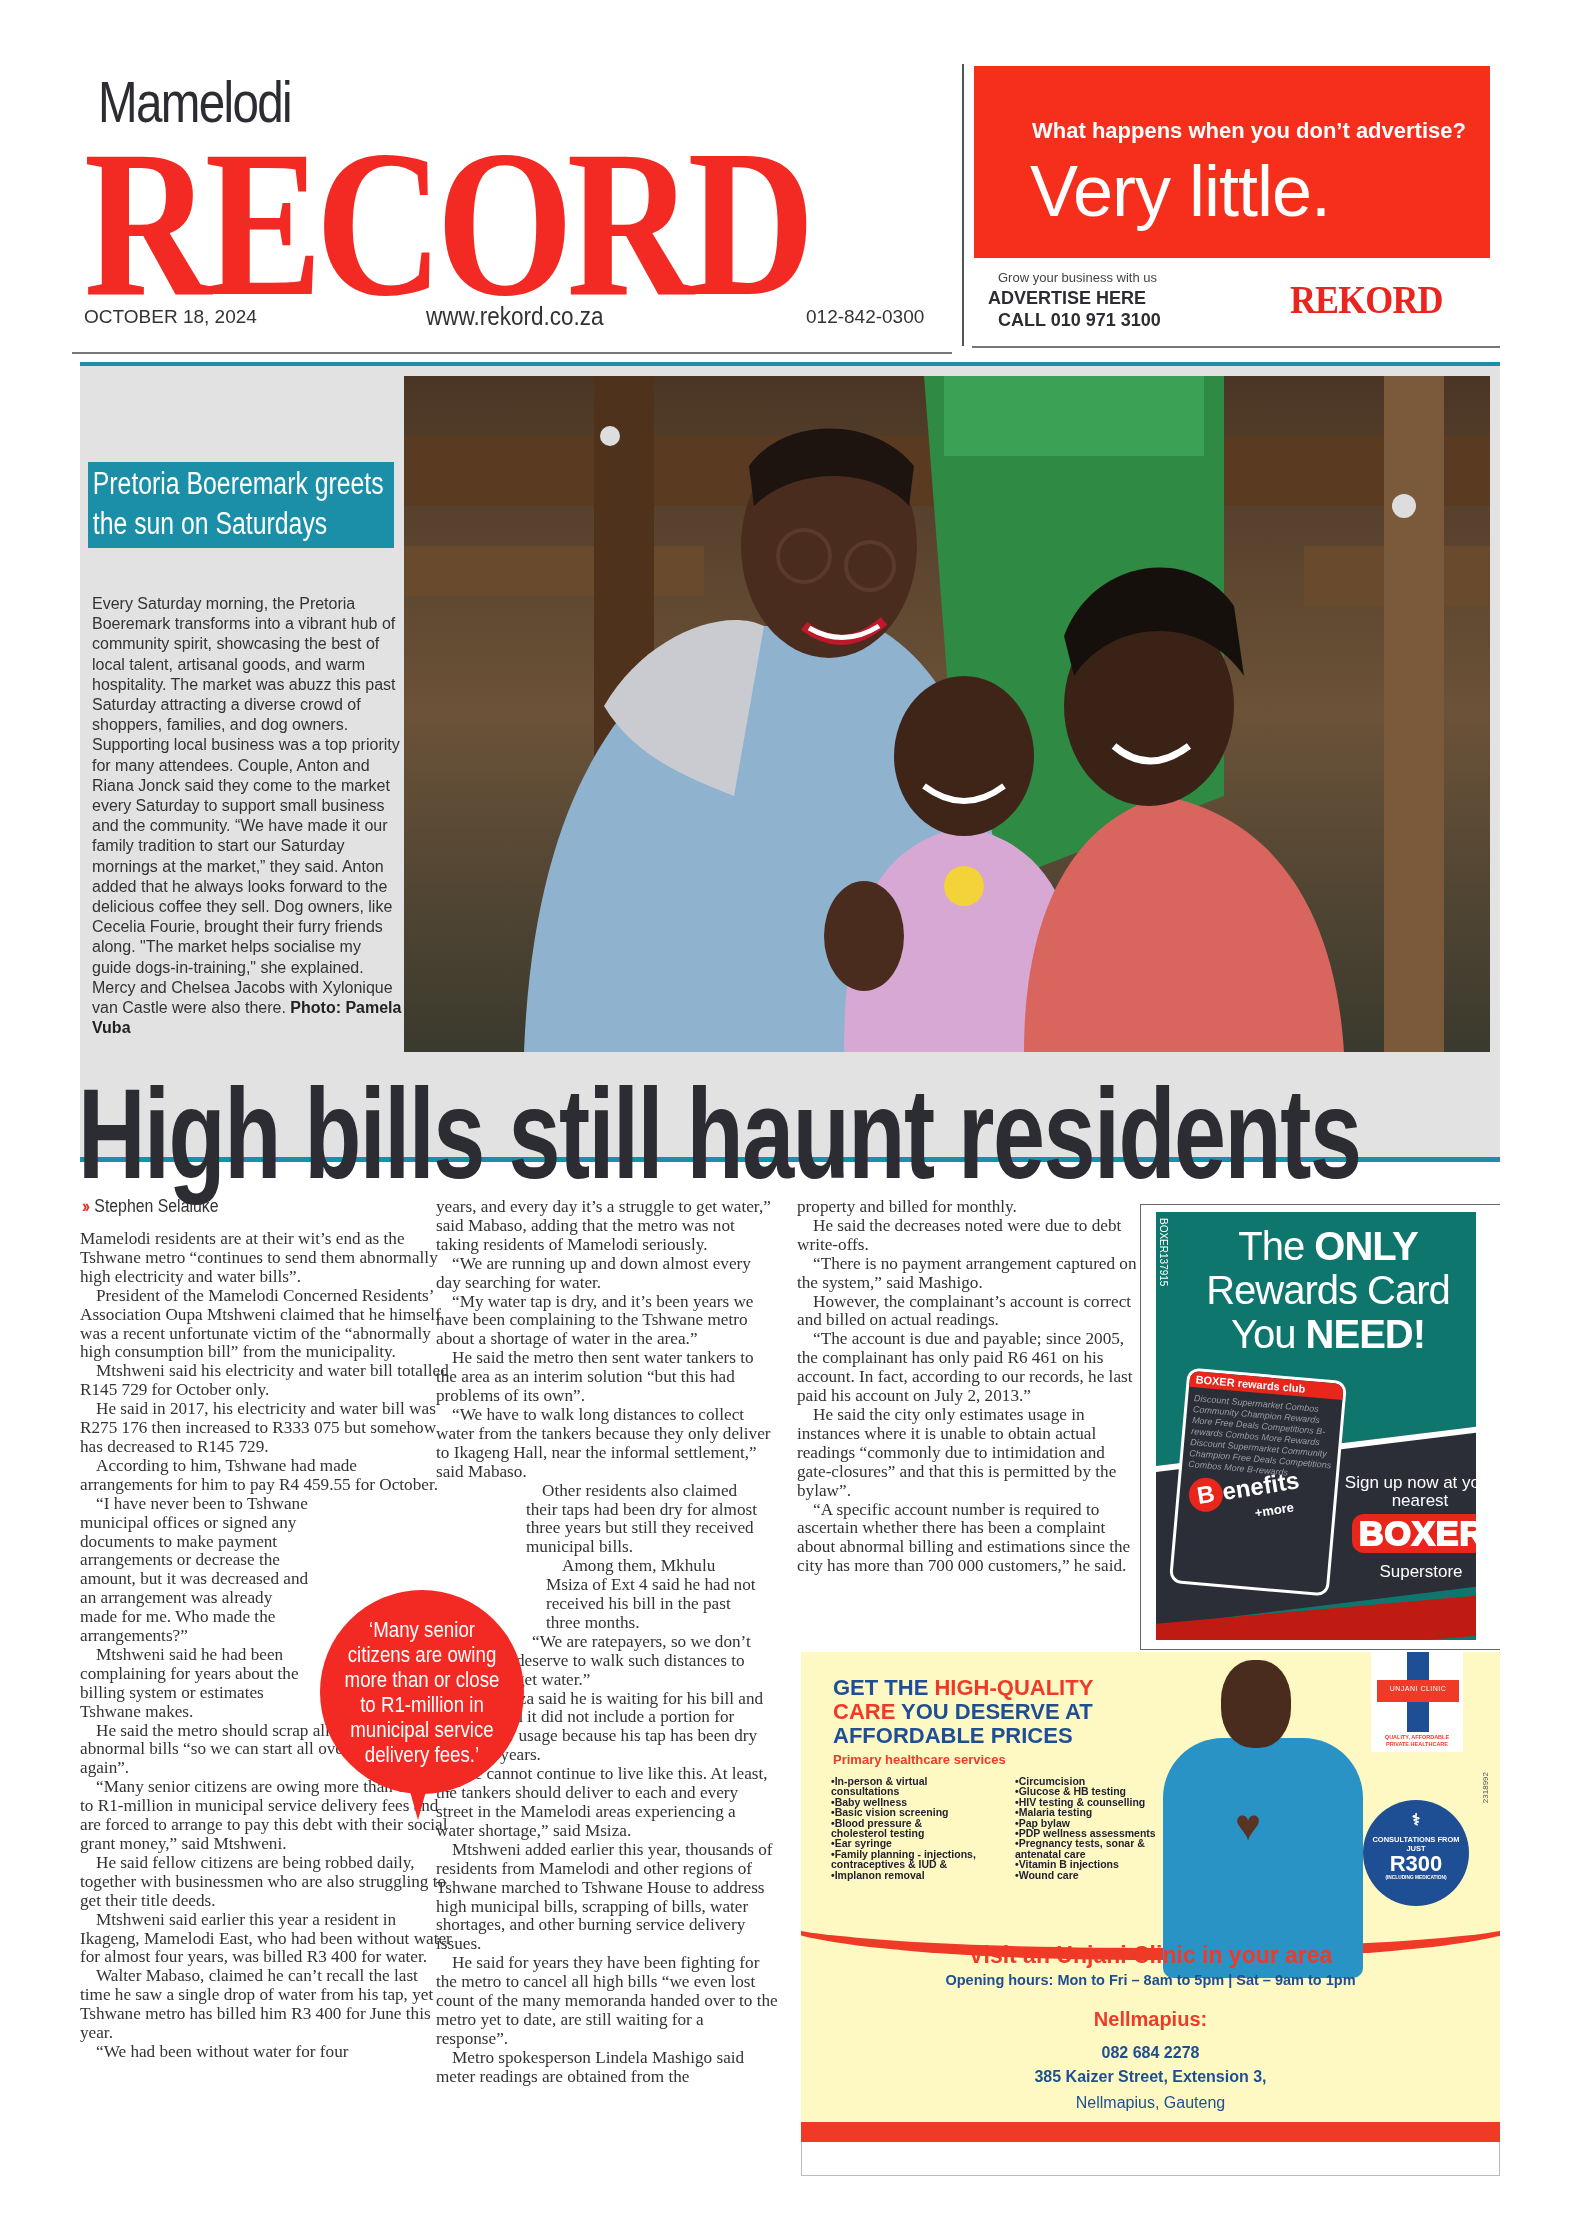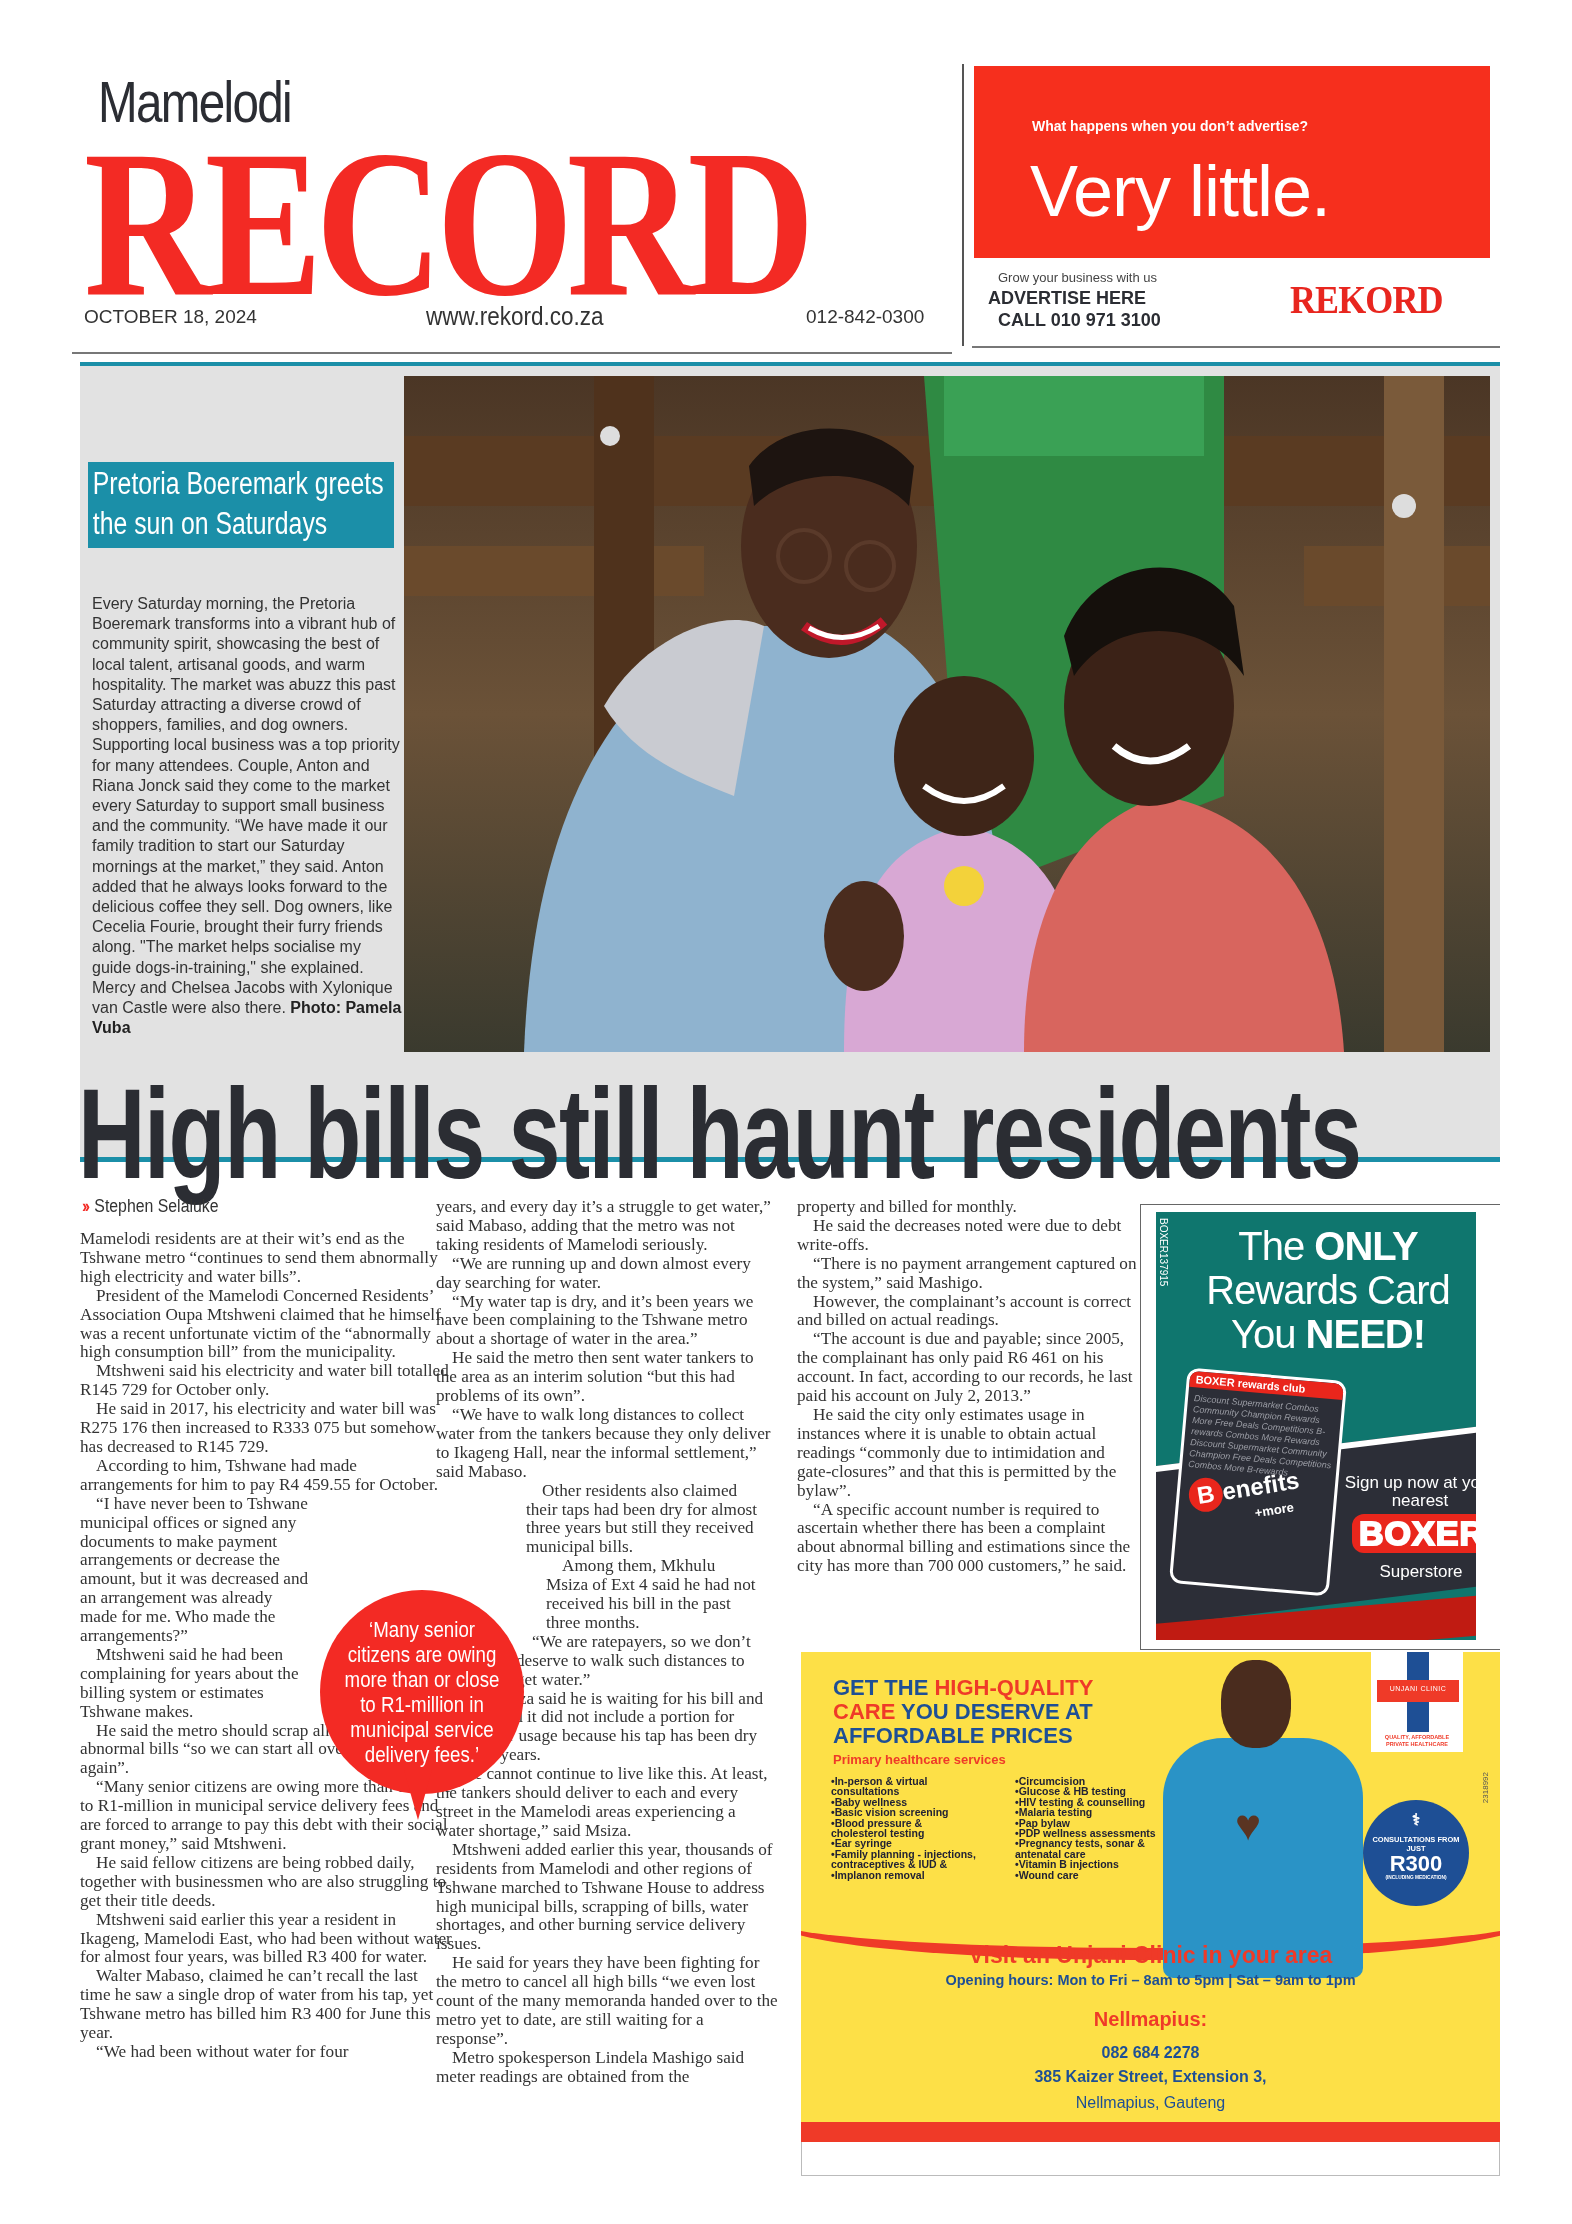--- a/index.html
+++ b/index.html
@@ -11,21 +11,21 @@
   .mh-sub { position: absolute; left: 14px; top: 8px; font-family: "Liberation Sans", sans-serif; font-size: 58px; color: #2b2d33; letter-spacing: -2px; transform: scaleX(0.82); transform-origin: left top; }
   .mh-title { position: absolute; left: 0; top: 58px; font-family: "Liberation Serif", serif; font-weight: bold; font-size: 210px; line-height: 1; color: #f32a24; letter-spacing: -8px; transform: scaleX(0.84); transform-origin: left top; }
   .mh-date { position: absolute; left: 0; top: 246px; font-size: 19px; color: #333; }
   .mh-url { position: absolute; left: 342px; top: 242px; font-size: 25px; color: #333; transform: scaleX(0.9); transform-origin: left top; }
   .mh-phone { position: absolute; left: 722px; top: 246px; font-size: 19px; color: #333; }
   .mh-rule { position: absolute; left: 72px; top: 352px; width: 880px; height: 2px; background: #777; }
 
   .top-ad-divider { position: absolute; left: 962px; top: 64px; width: 2px; height: 282px; background: #555; }
   .top-ad { position: absolute; left: 972px; top: 66px; width: 528px; height: 282px; }
   .top-ad-red { position: absolute; left: 2px; top: 0; width: 516px; height: 192px; background: #f62f1d; }
-  .top-ad-q { position: absolute; left: 58px; top: 52px; font-size: 14px; font-weight: bold; color: #fff; }
+  .top-ad-q { position: absolute; left: 58px; top: 52px; font-size: 22px; font-weight: bold; color: #fff; }
   .top-ad-big { position: absolute; left: 56px; top: 84px; font-size: 72px; font-weight: normal; color: #ffffff; letter-spacing: -1px; }
   .top-ad-grow { position: absolute; left: 26px; top: 204px; font-size: 13px; color: #444; }
   .top-ad-adv { position: absolute; left: 16px; top: 222px; font-size: 18px; font-weight: bold; color: #2b2d33; }
   .top-ad-call { position: absolute; left: 26px; top: 244px; font-size: 18px; font-weight: bold; color: #2b2d33; }
   .top-ad-logo { position: absolute; left: 318px; top: 210px; font-family: "Liberation Serif", serif; font-weight: bold; font-size: 40px; color: #e8261f; letter-spacing: -1px; transform: scaleX(0.9); transform-origin: left top; }
   .top-ad-rule { position: absolute; left: 0; top: 280px; width: 528px; height: 2px; background: #777; }
 
   
   .feature { position: absolute; left: 80px; top: 362px; width: 1420px; height: 800px; background: #e2e2e2; border-top: 4px solid #1b8fa8; border-bottom: 5px solid #1b8fa8; }
   .feature-head { position: absolute; left: 8px; top: 96px; width: 306px; background: #1b8fa8; color: #fff; }
@@ -64,21 +64,21 @@
   .card-benefits .bcirc { display: inline-block; width: 34px; height: 34px; border-radius: 50%; background: #e9261c; text-align: center; line-height: 34px; }
   .card-more { position: absolute; left: 76px; top: 124px; font-size: 13px; font-weight: bold; color: #fff; transform: rotate(-14deg); }
   .card-words { position: absolute; left: 6px; top: 22px; width: 150px; font-size: 9px; line-height: 11px; color: #9a9ca4; font-style: italic; }
   .boxer-sign { position: absolute; left: 184px; top: 262px; width: 160px; text-align: center; color: #fff; font-size: 17px; line-height: 18px; }
   .boxer-logo { position: absolute; left: 196px; top: 302px; width: 140px; text-align: center; color: #fff; font-size: 34px; font-weight: bold; -webkit-text-stroke: 2px #fff; background: #e9261c; border-radius: 12px; letter-spacing: 1px; }
   .boxer-super { position: absolute; left: 190px; top: 350px; width: 150px; text-align: center; color: #fff; font-size: 17px; }
   .boxer-swoosh { position: absolute; left: -20px; top: 396px; width: 400px; height: 40px; background: #c01b12; transform: skewY(-5deg); }
 
   
   .unjani-frame { position: absolute; left: 801px; top: 1652px; width: 699px; height: 524px; border: 1px solid #bbb; }
-  .unjani-ad { position: absolute; left: 801px; top: 1652px; width: 699px; height: 470px; background: #fde047; overflow: hidden; }
+  .unjani-ad { position: absolute; left: 801px; top: 1652px; width: 699px; height: 470px; background: #fef9c3; overflow: hidden; }
   .uj-head { position: absolute; left: 32px; top: 24px; font-size: 22px; line-height: 24px; font-weight: bold; color: #1e4f95; }
   .uj-head .red { color: #ef3a28; }
   .uj-sub { position: absolute; left: 32px; top: 100px; font-size: 13px; font-weight: bold; color: #ef3a28; }
   .uj-list { position: absolute; top: 124px; font-size: 10.5px; line-height: 10.4px; color: #223; font-weight: bold; list-style: none; }
   .uj-list li::before { content: "\2022 "; }
   .uj-list1 { left: 30px; width: 150px; }
   .uj-list2 { left: 214px; width: 150px; }
   .uj-nurse { position: absolute; left: 340px; top: 8px; width: 250px; height: 320px; }
   .uj-nurse .head { position: absolute; left: 80px; top: 0; width: 70px; height: 88px; border-radius: 45%; background: #4a2c1e; }
   .uj-nurse .body { position: absolute; left: 22px; top: 78px; width: 200px; height: 240px; border-radius: 60px 60px 10px 10px; background: #2a93c6; }

